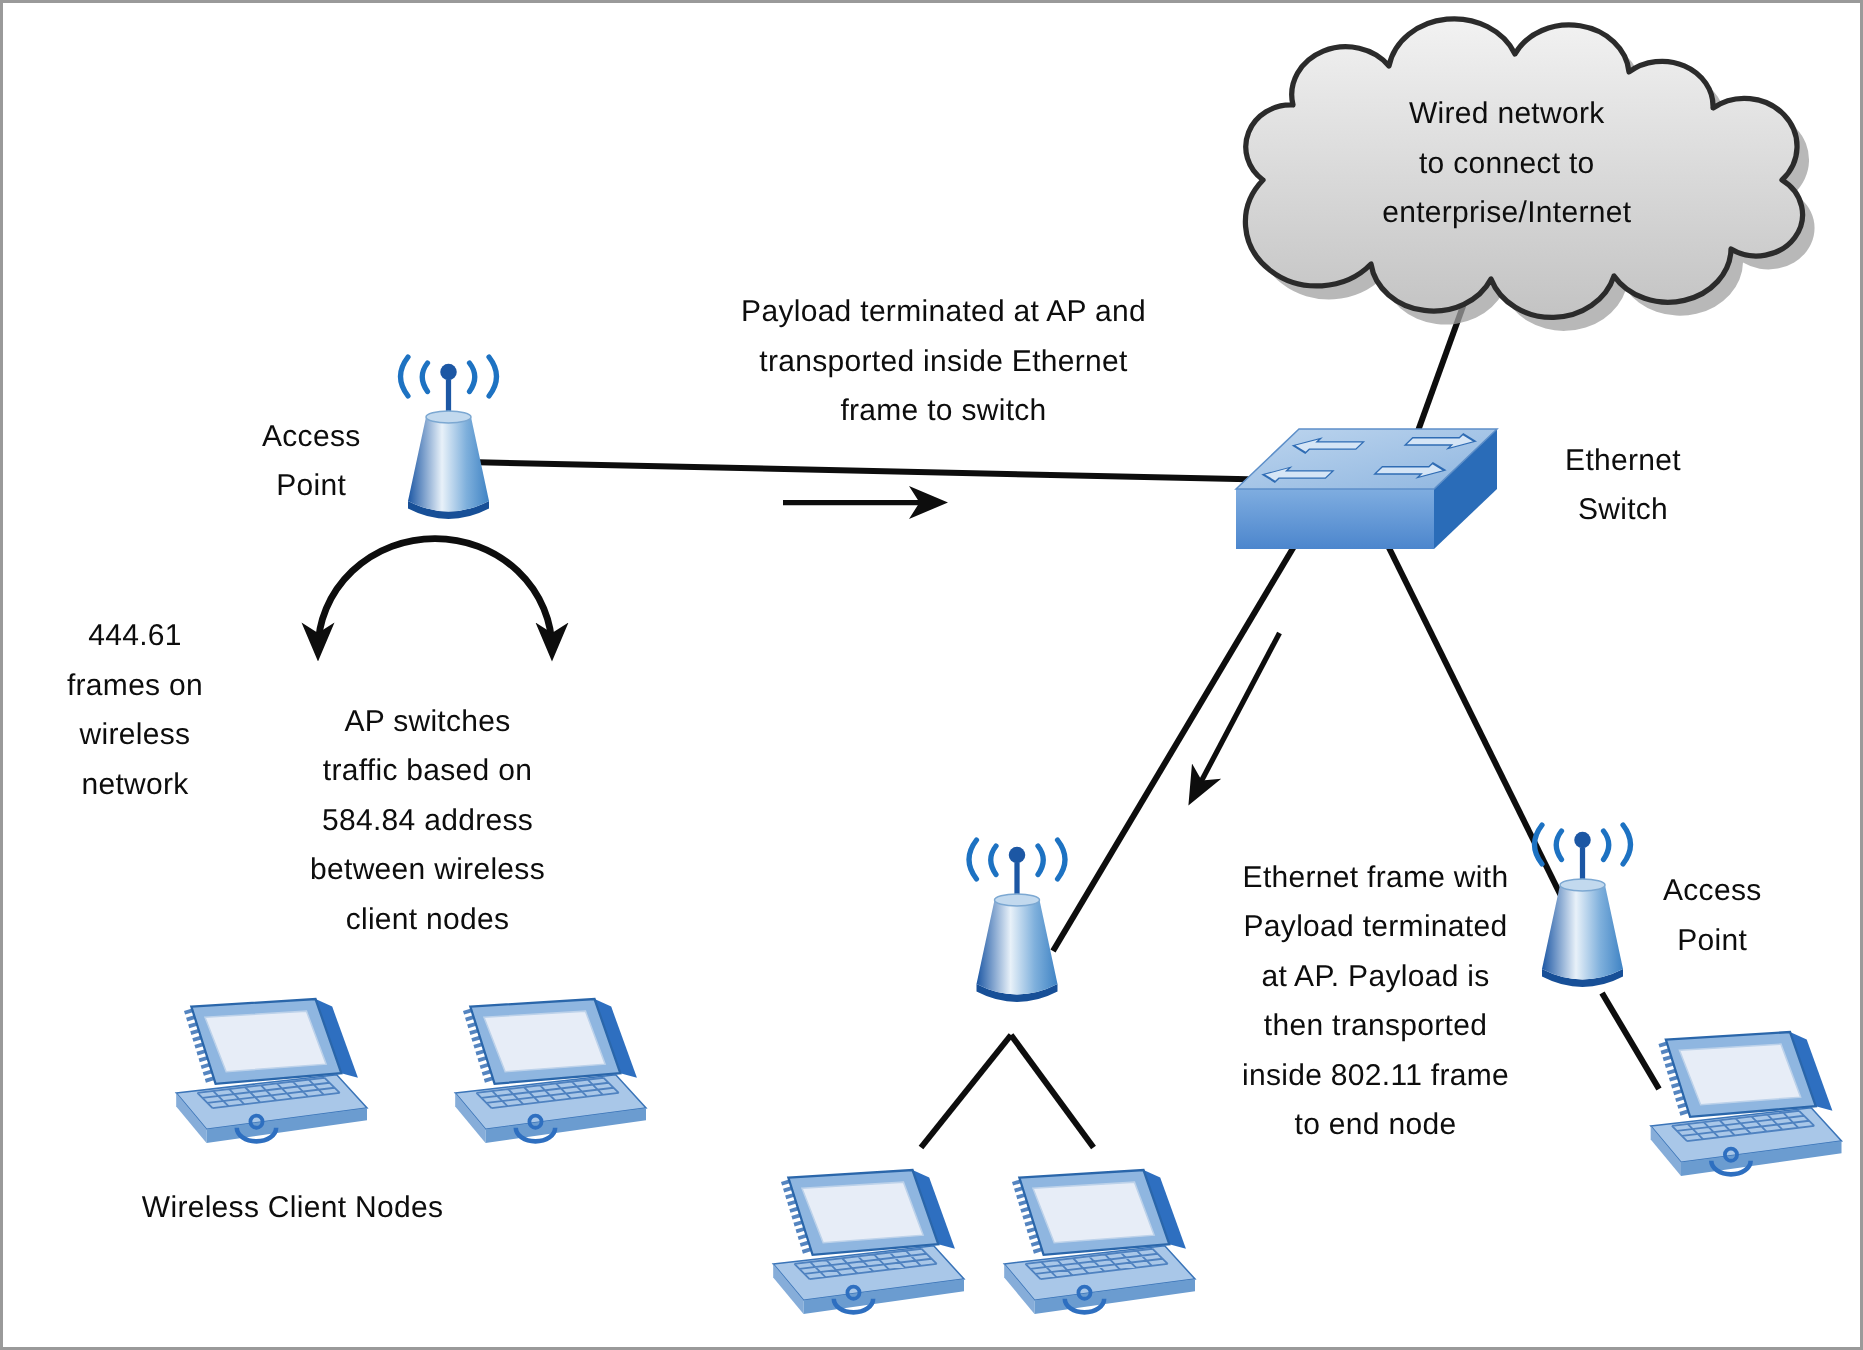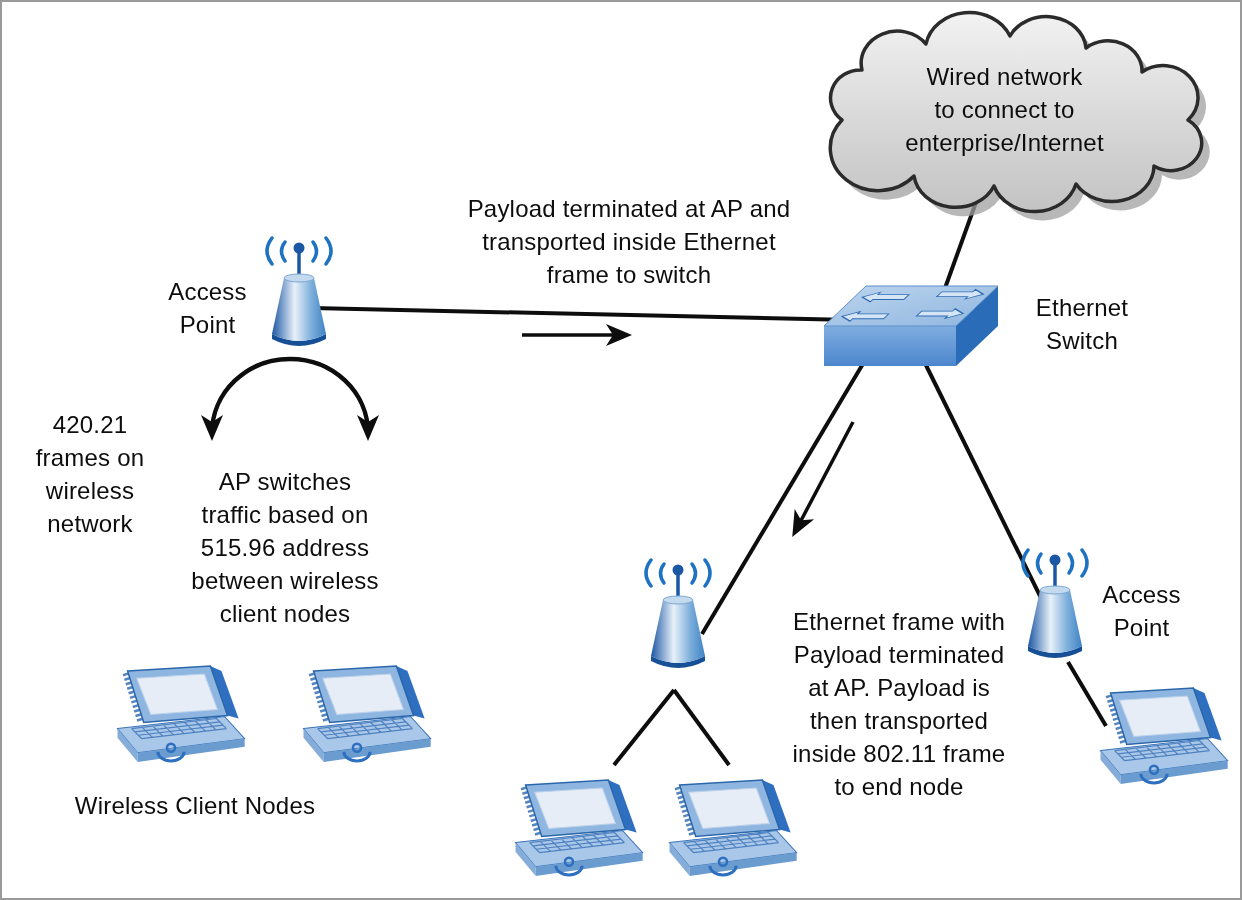--- a/index.html
+++ b/index.html
@@ -4,21 +4,21 @@
 <style>
   html,body { margin:0; padding:0; background:#fff; }
   .canvas {
     position:relative; width:1242px; height:900px;
     background:#fff; border:2px solid #9a9a9a; box-sizing:border-box;
     overflow:hidden;
     font-family:"Liberation Sans", sans-serif;
   }
   .lbl {
     position:absolute; text-align:center; white-space:pre-line;
-    font-size:24px; line-height:33px; letter-spacing:0.2px;
+    font-size:20px; line-height:33px; letter-spacing:0.2px;
     color:var(--text,#0d0d0d); z-index:3;
   }
   svg.layer { position:absolute; left:0; top:0; z-index:1; }
   svg.icon  { position:absolute; z-index:2; overflow:visible; }
   .cable { stroke:var(--line,#0d0d0d); stroke-width:4; fill:none; }
   .flow  { stroke:var(--line,#0d0d0d); stroke-width:3.5; fill:none; }
   .arc-arrow { stroke:var(--line,#0d0d0d); stroke-width:4.5; fill:none; }
   .wave { stroke:var(--wave-blue,#1d72c2); stroke-width:3.5; fill:none; stroke-linecap:round; }
   .ant  { stroke:var(--ap-dark,#1c57a4); stroke-width:3.5; }
   .ant-ball { fill:var(--ap-dark,#1c57a4); }
@@ -154,32 +154,32 @@
     <use href="#sym-laptop"></use>
   </svg>
   <svg class="icon" style="left:1078px; top:684px" width="152" height="106">
     <use href="#sym-laptop"></use>
   </svg>
 
   <div class="lbl" style="left:402px; top:190px; width:450px;">Payload terminated at AP and
 transported inside Ethernet
 frame to switch</div>
 
-  <div class="lbl" style="left:8px; top:406px; width:160px;">420.21
+  <div class="lbl" style="left:8px; top:406px; width:160px;">444.61
 frames on
 wireless
 network</div>
 
   <div class="lbl" style="left:155px; top:463px; width:256px;">AP switches
 traffic based on
-515.96 address
+584.84 address
 between wireless
 client nodes</div>
 
-  <div class="lbl" style="left:761px; top:567px; width:272px;margin-top:36px;">Ethernet frame with
+  <div class="lbl" style="left:779px; top:567px; width:272px;">Ethernet frame with
 Payload terminated
 at AP. Payload is
 then transported
 inside 802.11 frame
 to end node</div>
 
   <div class="lbl" style="left:18px; top:787px; width:350px;">Wireless Client Nodes</div>
 
 </div>
 

